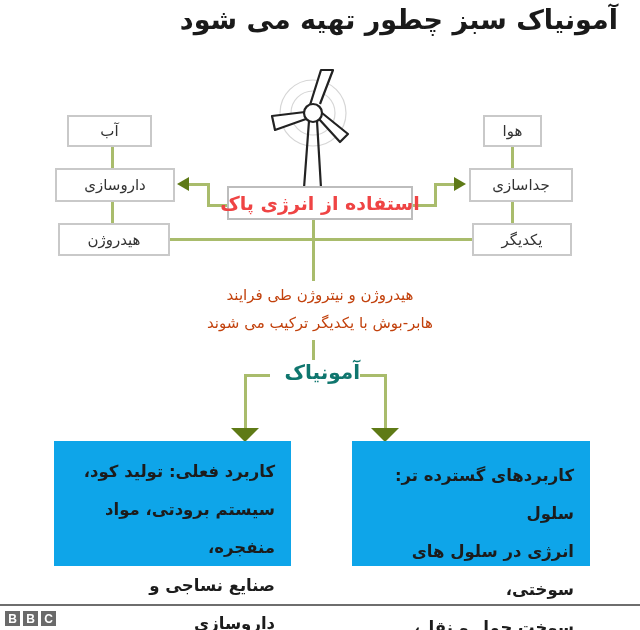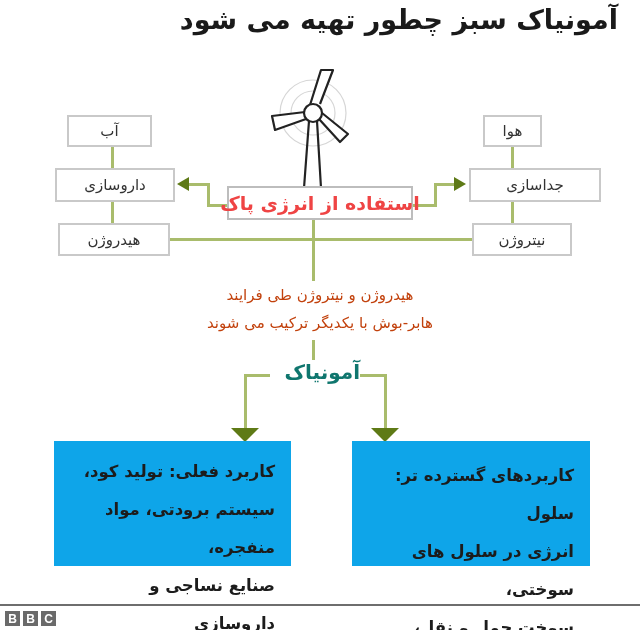--- a/index.html
+++ b/index.html
@@ -108,25 +108,25 @@
 <div class="box" style="left:55px; top:168px; width:120px; height:34px;">
   <span>داروسازی</span>
 </div>
 <div class="box" style="left:58px; top:223px; width:112px; height:33px;">
   <span>هیدروژن</span>
 </div>
 
 <div class="box" style="left:483px; top:115px; width:59px; height:32px;">
   <span>هوا</span>
 </div>
-<div class="box" style="left:469px; top:168px; width:132px; height:34px;">
+<div class="box" style="left:469px; top:168px; width:104px; height:34px;">
   <span>جداسازی</span>
 </div>
 <div class="box" style="left:472px; top:223px; width:100px; height:33px;">
-  <span>نیتروژن</span>
+  <span>یکدیگر</span>
 </div>
 
 <div class="box center-box" style="left:227px; top:186px; width:186px; height:34px;">
   <span>استفاده از انرژی پاک</span>
 </div>
 
 <div class="process-text" style="top:281px;">
   <div>هیدروژن و نیتروژن طی فرایند</div>
   <div>هابر-بوش با یکدیگر ترکیب می شوند</div>
 </div>

